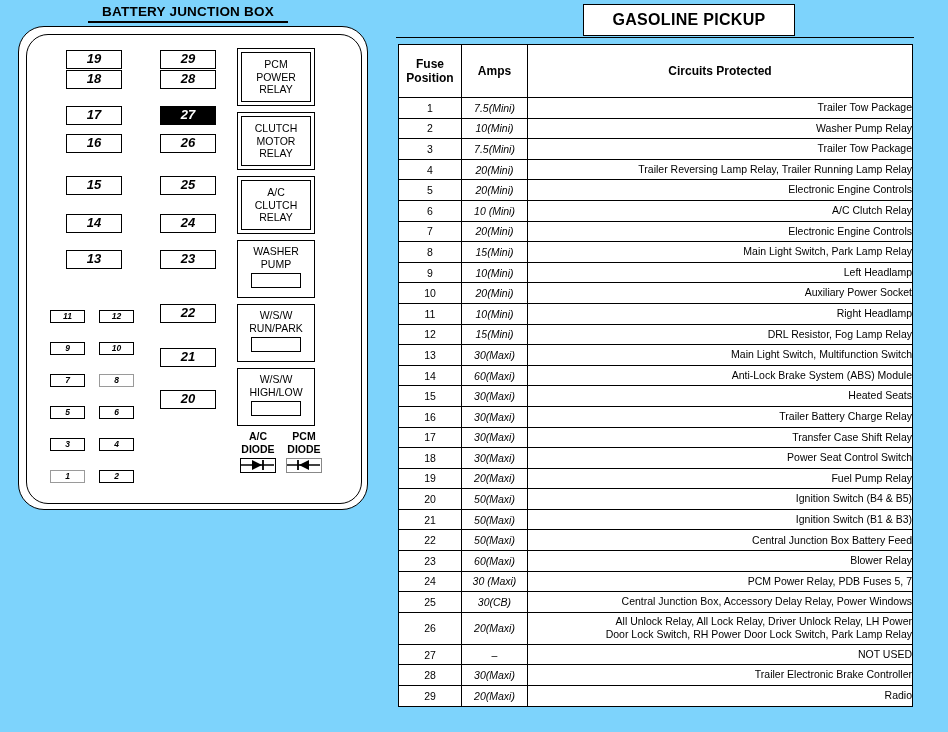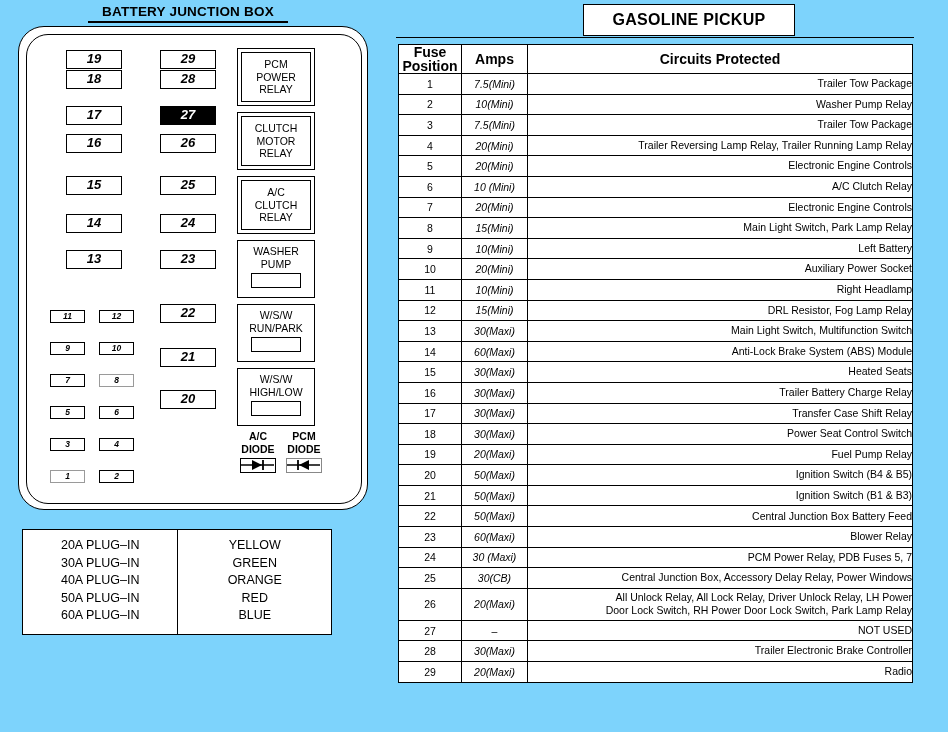--- a/index.html
+++ b/index.html
@@ -207,24 +207,24 @@
     left: 398px; top: 44px;
     width: 515px;
     border-collapse: collapse;
     background: #fff;
   }
   #fuse-table th, #fuse-table td {
     border: 1.25px solid #000;
     color: #000;
   }
   #fuse-table thead th {
-    font-size: 14px;
+    font-size: 12px;
     font-weight: bold;
     line-height: 14px;
-    padding: 0 2px;
+    padding: 12px 2px;
     text-align: center;
     vertical-align: middle;
   }
   #fuse-table tbody td { font-size: 10.5px; }
   #fuse-table td.c-pos {
     width: 63px;
     text-align: center;
     padding: 2px 0;
     height: 20.6px;
   }
@@ -350,32 +350,20 @@
             <line x1="0" y1="6" x2="33" y2="6" stroke="#000" stroke-width="1.4"></line>
             <polygon points="22,1 12,6 22,11" fill="#000"></polygon>
             <line x1="11" x2="11" y1="1" y2="11" stroke="#000" stroke-width="1.8"></line>
           </svg>
         </div>
       </div>
   </div>
 
   <table id="legend">
     <tbody>
-    <tr>
-      <td class="lg-body col-a">20A PLUG–IN
-30A PLUG–IN
-40A PLUG–IN
-50A PLUG–IN
-60A PLUG–IN</td>
-      <td class="lg-body col-b">YELLOW
-GREEN
-ORANGE
-RED
-BLUE</td>
-    </tr>
   </tbody>
     </table>
 
   <div id="gas-title">GASOLINE PICKUP</div>
   <div id="gas-underline"></div>
 
   <table id="fuse-table">
     <thead>
       <tr>
         <th class="h-pos" style="white-space:pre-line">Fuse
@@ -421,21 +409,21 @@
           <td class="c-cir">Electronic Engine Controls</td>
         </tr>
         <tr>
           <td class="c-pos">8</td>
           <td class="c-amp">15(Mini)</td>
           <td class="c-cir">Main Light Switch, Park Lamp Relay</td>
         </tr>
         <tr>
           <td class="c-pos">9</td>
           <td class="c-amp">10(Mini)</td>
-          <td class="c-cir">Left Battery</td>
+          <td class="c-cir">Left Headlamp</td>
         </tr>
         <tr>
           <td class="c-pos">10</td>
           <td class="c-amp">20(Mini)</td>
           <td class="c-cir">Auxiliary Power Socket</td>
         </tr>
         <tr>
           <td class="c-pos">11</td>
           <td class="c-amp">10(Mini)</td>
           <td class="c-cir">Right Headlamp</td>

